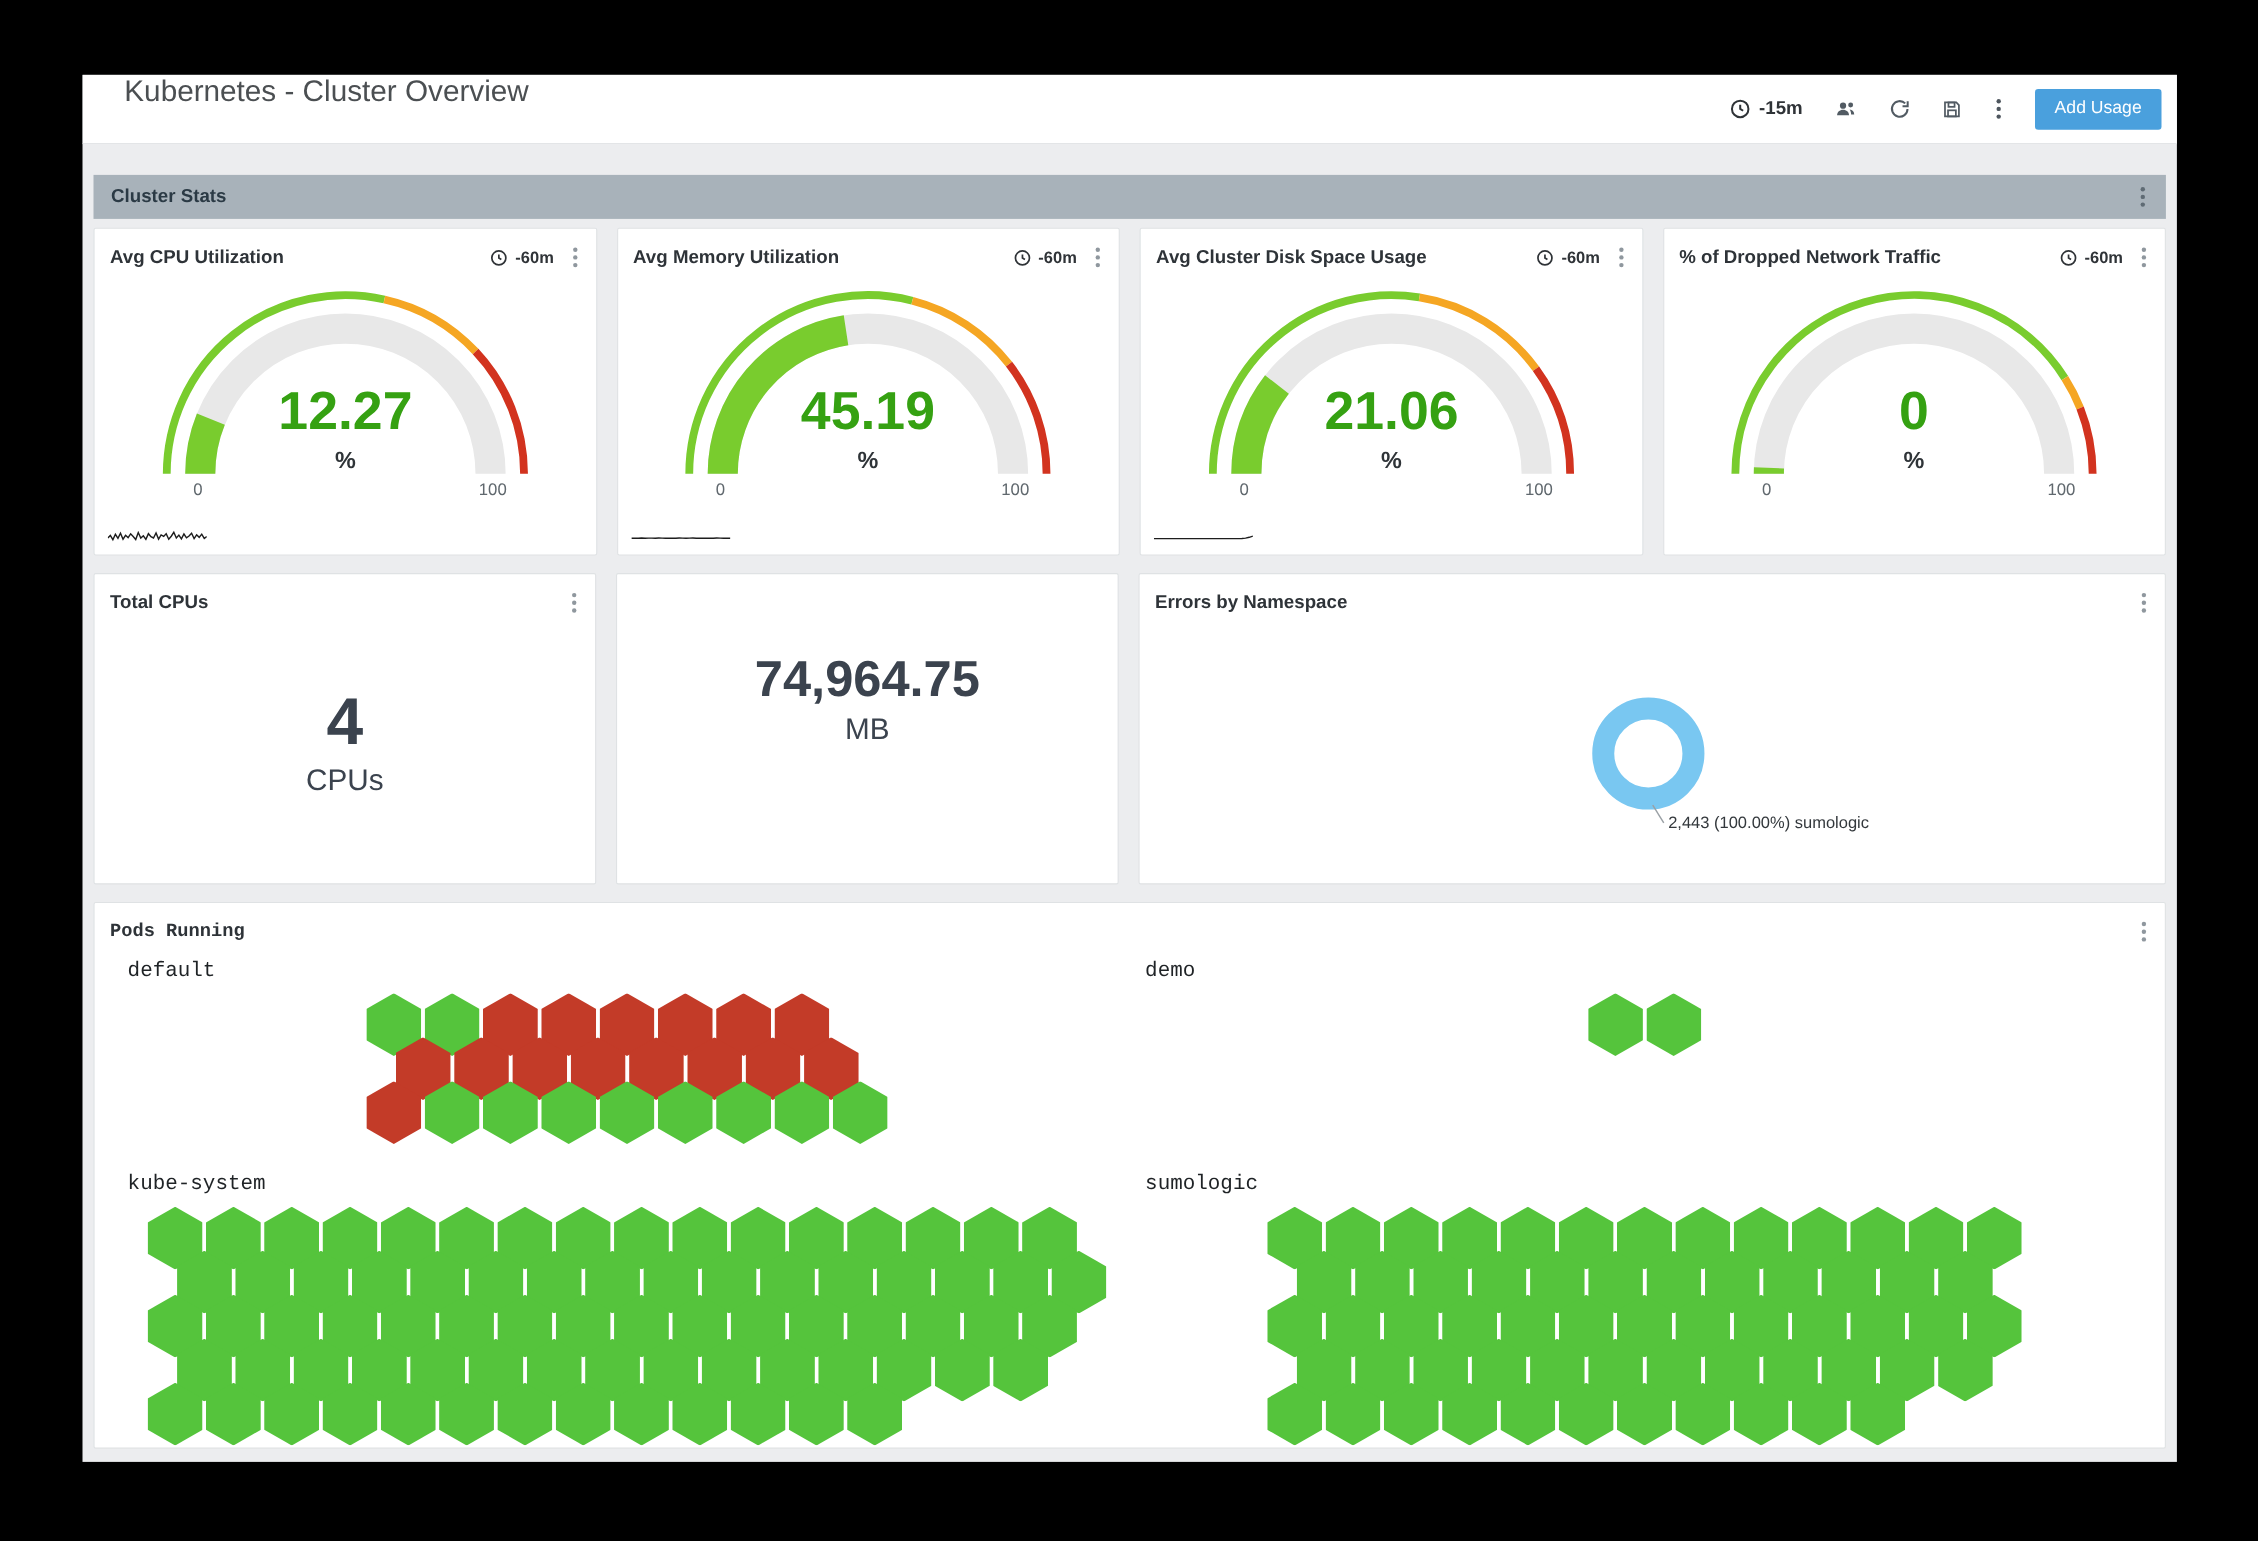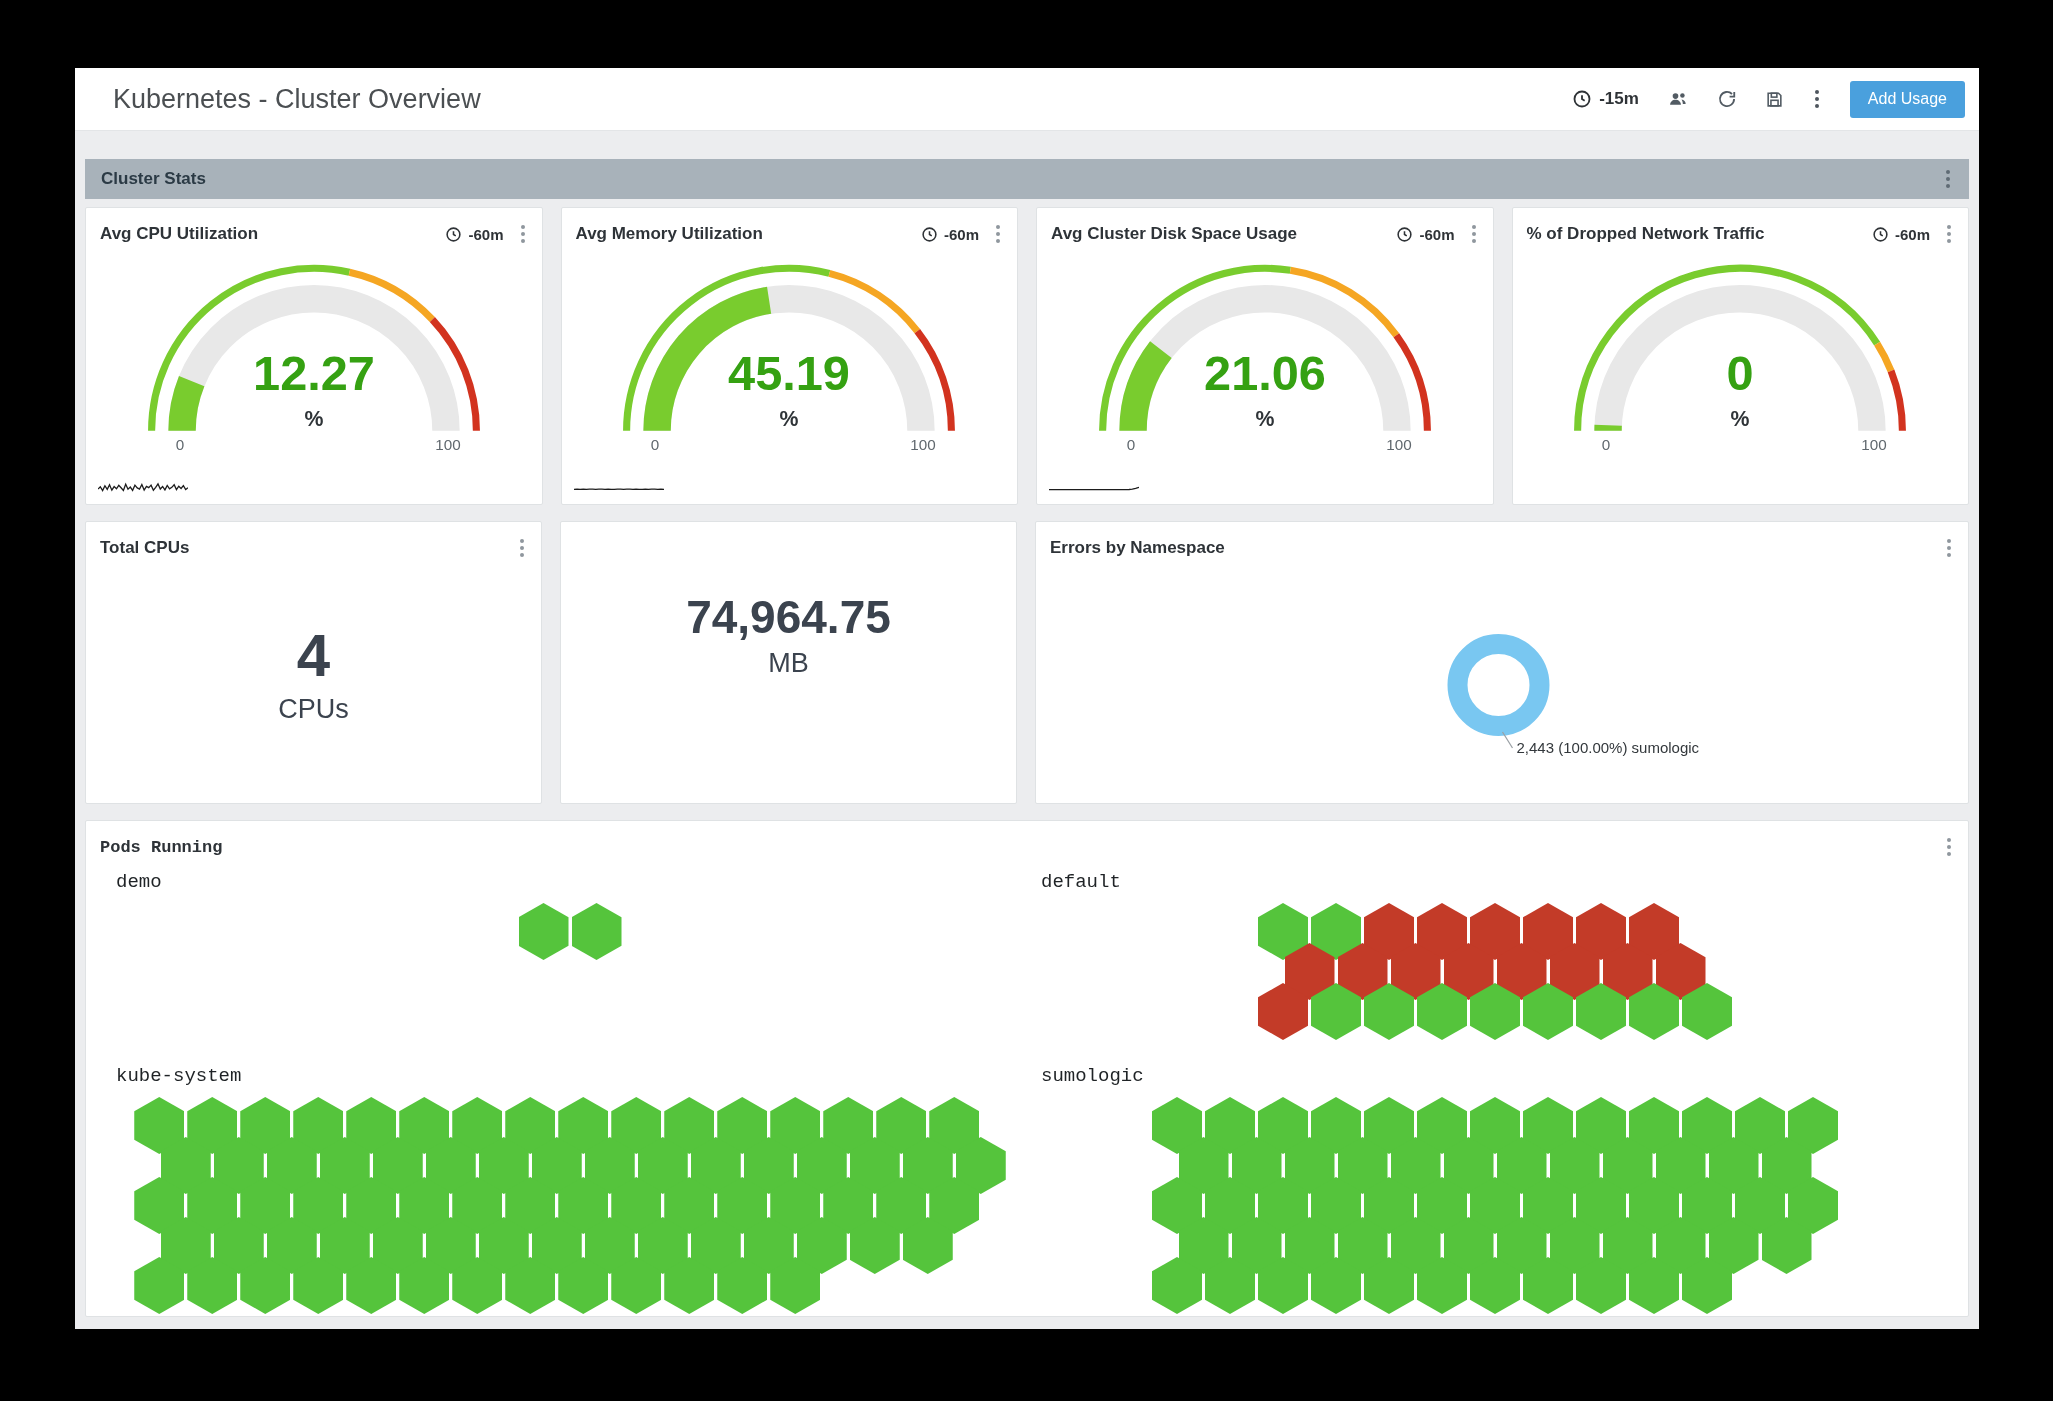--- a/index.html
+++ b/index.html
@@ -1,20 +1,20 @@
 <!DOCTYPE html>
 <html><head>
 <meta charset="utf-8">
 <style>
   html,body{margin:0;padding:0;background:#000;font-family:"Liberation Sans","DejaVu Sans",sans-serif;}
   .screen{position:relative;width:2053px;height:1401px;background:#000;overflow:hidden;}
   .dashboard{position:absolute;left:75px;top:68px;width:1904px;height:1261px;background:#ecedef;overflow:hidden;}
 
   
-  .dash-header{height:63px;background:#fff;display:flex;align-items:center;padding:0 14px 0 38px;border-bottom:1px solid #e3e5e7;box-sizing:border-box;}
+  .dash-header{height:63px;background:#fff;display:flex;padding:0 14px 0 38px;border-bottom:1px solid #e3e5e7;box-sizing:border-box;}
   .page-title{font-size:27px;color:#4b4f52;flex:1;font-weight:400;}
   .header-controls{display:flex;align-items:center;gap:28px;color:#525b63;}
   .time-chip{display:flex;align-items:center;gap:7px;font-size:17px;color:#2f3337;cursor:pointer;}
   .time-chip b{font-weight:bold;}
   .icon-btn{display:flex;align-items:center;color:#525b63;cursor:pointer;background:none;border:none;padding:0;}
   .add-panel{background:#4aa0dd;color:#fff;border:none;border-radius:3px;height:37px;padding:0 18px;font-size:16px;cursor:pointer;font-family:inherit;}
 
   
   .content{padding:28px 10px 0;}
   .section-bar{height:40px;background:#a8b2ba;display:flex;align-items:center;padding:0 16px;}
@@ -300,59 +300,59 @@
         <div class="panel-head">
           <div class="panel-title">Pods Running</div>
           <span class="kebab">
               <i></i>
               <i></i>
               <i></i>
             </span>
         </div>
         <div class="pods-grid">
           <div class="pod-group">
+            <div class="group-label">default</div>
+            <div class="hex-wrap">
+                <div class="hex-row" style="margin-left: 0px;">
+                  <div class="hex" style="background: rgb(85, 196, 60);"></div>
+                  <div class="hex" style="background: rgb(85, 196, 60);"></div>
+                  <div class="hex" style="background: rgb(195, 59, 40);"></div>
+                  <div class="hex" style="background: rgb(195, 59, 40);"></div>
+                  <div class="hex" style="background: rgb(195, 59, 40);"></div>
+                  <div class="hex" style="background: rgb(195, 59, 40);"></div>
+                  <div class="hex" style="background: rgb(195, 59, 40);"></div>
+                  <div class="hex" style="background: rgb(195, 59, 40);"></div>
+                </div>
+                <div class="hex-row" style="margin-left: 26.5px;">
+                  <div class="hex" style="background: rgb(195, 59, 40);"></div>
+                  <div class="hex" style="background: rgb(195, 59, 40);"></div>
+                  <div class="hex" style="background: rgb(195, 59, 40);"></div>
+                  <div class="hex" style="background: rgb(195, 59, 40);"></div>
+                  <div class="hex" style="background: rgb(195, 59, 40);"></div>
+                  <div class="hex" style="background: rgb(195, 59, 40);"></div>
+                  <div class="hex" style="background: rgb(195, 59, 40);"></div>
+                  <div class="hex" style="background: rgb(195, 59, 40);"></div>
+                </div>
+                <div class="hex-row" style="margin-left: 0px;">
+                  <div class="hex" style="background: rgb(195, 59, 40);"></div>
+                  <div class="hex" style="background: rgb(85, 196, 60);"></div>
+                  <div class="hex" style="background: rgb(85, 196, 60);"></div>
+                  <div class="hex" style="background: rgb(85, 196, 60);"></div>
+                  <div class="hex" style="background: rgb(85, 196, 60);"></div>
+                  <div class="hex" style="background: rgb(85, 196, 60);"></div>
+                  <div class="hex" style="background: rgb(85, 196, 60);"></div>
+                  <div class="hex" style="background: rgb(85, 196, 60);"></div>
+                  <div class="hex" style="background: rgb(85, 196, 60);"></div>
+                </div>
+              </div>
+          </div>
+          <div class="pod-group">
             <div class="group-label">demo</div>
             <div class="hex-wrap">
                 <div class="hex-row" style="margin-left: 0px;">
-                  <div class="hex" style="background: rgb(85, 196, 60);"></div>
-                  <div class="hex" style="background: rgb(85, 196, 60);"></div>
-                </div>
-              </div>
-          </div>
-          <div class="pod-group">
-            <div class="group-label">default</div>
-            <div class="hex-wrap">
-                <div class="hex-row" style="margin-left: 0px;">
-                  <div class="hex" style="background: rgb(85, 196, 60);"></div>
-                  <div class="hex" style="background: rgb(85, 196, 60);"></div>
-                  <div class="hex" style="background: rgb(195, 59, 40);"></div>
-                  <div class="hex" style="background: rgb(195, 59, 40);"></div>
-                  <div class="hex" style="background: rgb(195, 59, 40);"></div>
-                  <div class="hex" style="background: rgb(195, 59, 40);"></div>
-                  <div class="hex" style="background: rgb(195, 59, 40);"></div>
-                  <div class="hex" style="background: rgb(195, 59, 40);"></div>
-                </div>
-                <div class="hex-row" style="margin-left: 26.5px;">
-                  <div class="hex" style="background: rgb(195, 59, 40);"></div>
-                  <div class="hex" style="background: rgb(195, 59, 40);"></div>
-                  <div class="hex" style="background: rgb(195, 59, 40);"></div>
-                  <div class="hex" style="background: rgb(195, 59, 40);"></div>
-                  <div class="hex" style="background: rgb(195, 59, 40);"></div>
-                  <div class="hex" style="background: rgb(195, 59, 40);"></div>
-                  <div class="hex" style="background: rgb(195, 59, 40);"></div>
-                  <div class="hex" style="background: rgb(195, 59, 40);"></div>
-                </div>
-                <div class="hex-row" style="margin-left: 0px;">
-                  <div class="hex" style="background: rgb(195, 59, 40);"></div>
-                  <div class="hex" style="background: rgb(85, 196, 60);"></div>
-                  <div class="hex" style="background: rgb(85, 196, 60);"></div>
-                  <div class="hex" style="background: rgb(85, 196, 60);"></div>
-                  <div class="hex" style="background: rgb(85, 196, 60);"></div>
-                  <div class="hex" style="background: rgb(85, 196, 60);"></div>
-                  <div class="hex" style="background: rgb(85, 196, 60);"></div>
                   <div class="hex" style="background: rgb(85, 196, 60);"></div>
                   <div class="hex" style="background: rgb(85, 196, 60);"></div>
                 </div>
               </div>
           </div>
           <div class="pod-group">
             <div class="group-label">kube-system</div>
             <div class="hex-wrap">
                 <div class="hex-row" style="margin-left: 0px;">
                   <div class="hex" style="background: rgb(85, 196, 60);"></div>

